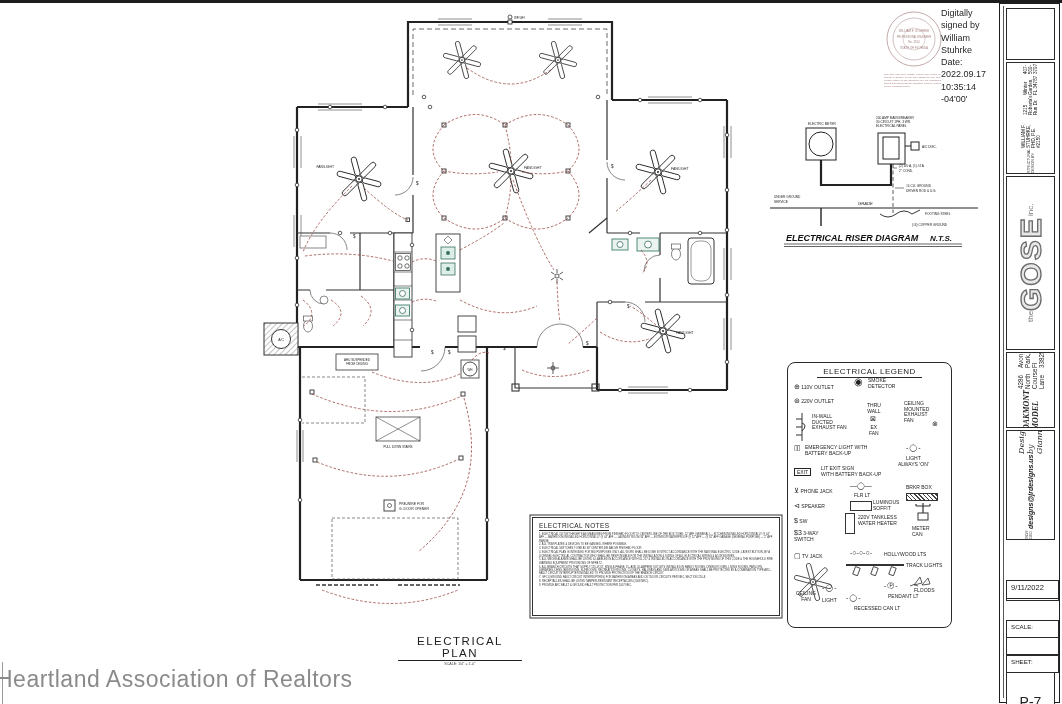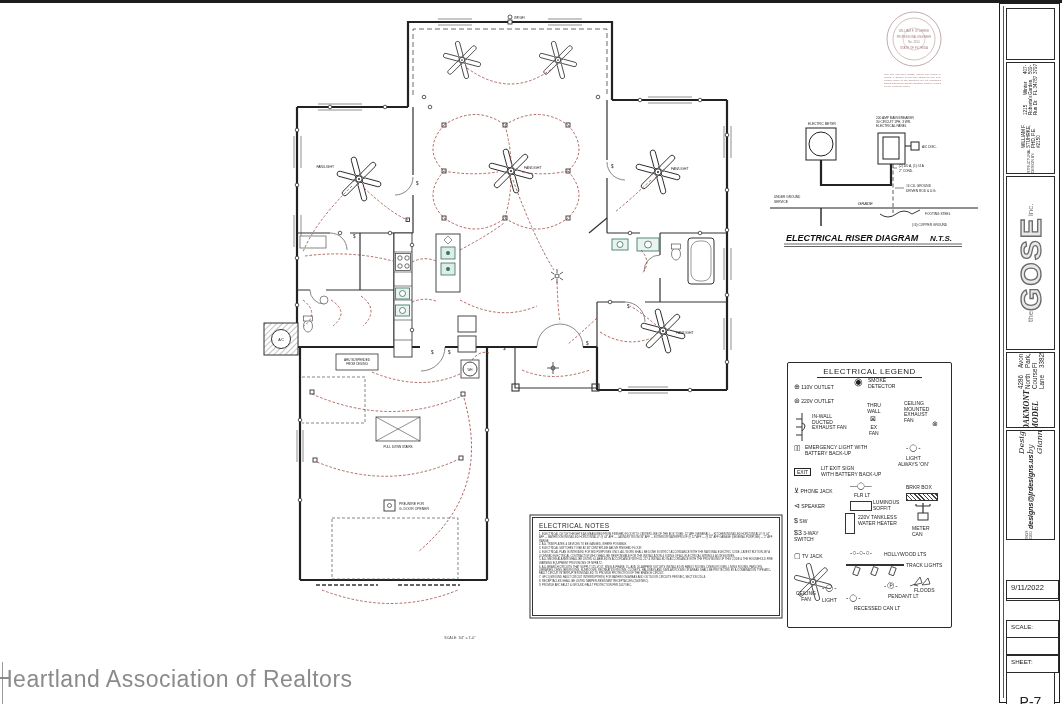--- a/index.html
+++ b/index.html
@@ -14,21 +14,21 @@
   .rsl4{font-size:4.2px;fill:#222;}
   
   #topline{left:0;top:0;width:1062px;height:3px;background:#1c1c1c;}
   
   #watermark{left:-4px;top:666px;font-size:23px;color:rgba(125,125,125,.9);letter-spacing:.5px;}
   #wmline{left:2px;top:662px;width:1px;height:42px;background:#9a9a9a;}
   
   #sigtext{left:941px;top:7px;width:60px;font-size:9px;line-height:12.3px;color:#262626;}
   #sigdisc{left:884px;top:73px;width:57px;font-size:2.4px;line-height:3px;color:#a07474;text-align:justify;}
   
-  #legend{left:787px;top:362px;width:163px;height:264px;border:1.3px solid #2a2a2a;border-radius:2px;background:#fff;}
+  #legend{left:787px;top:362px;width:163px;height:264px;border:1.3px solid #2a2a2a;border-radius:8px;background:#fff;}
   #legend .t{position:absolute;left:0;top:4px;width:100%;text-align:center;font-size:8px;letter-spacing:.5px;}
   #legend .t span{border-bottom:1px solid #2a2a2a;padding:0 6px 1px;}
   .li{position:absolute;font-size:5px;line-height:5.6px;color:#1e1e1e;white-space:pre-line;}
   .ig{font-size:7px;line-height:6px;}
   .tick::before{content:"-";margin-right:1px;} .tick::after{content:"-";margin-left:1px;}
   .exitbox{border:1px solid #222;padding:0 2px;font-size:5px;}
   .hatchbar{position:absolute;width:30px;height:6px;border:1px solid #333;
     background:repeating-linear-gradient(45deg,#444 0 1px,transparent 1px 3px);}
   .rectic{position:absolute;border:1px solid #333;background:#fff;}
   
@@ -471,32 +471,41 @@
       <div>4.  ELECTRICAL PLAN IS INTENDED FOR BID PURPOSES ONLY.  ALL WORK SHALL BE DONE IN STRICT ACCORDANCE WITH THE NATIONAL ELECTRIC CODE, LATEST EDITION, BY A LICENSED ELECTRICAL CONTRACTOR WHO SHALL BE RESPONSIBLE FOR THE INSTALLATION &amp; SIZING OF ALL ELECTRICAL WIRING &amp; ACCESSORIES.</div>
       <div>5.  ALL SMOKE ALARMS SHALL BE LISTED &amp; LABELED IN ACCORDANCE WITH UL 217 &amp; INSTALLED IN ACCORDANCE WITH THE PROVISIONS OF THIS CODE &amp; THE HOUSEHOLD FIRE WARNING EQUIPMENT PROVISIONS OF NFPA 72.</div>
       <div>6.  ALL BRANCH CIRCUITS THAT SUPPLY 125-VOLT, SINGLE-PHASE, 15- AND 20-AMPERE OUTLETS INSTALLED IN FAMILY ROOMS, DINING ROOMS, LIVING ROOMS, PARLORS, LIBRARIES, DENS, BEDROOMS, SUNROOMS, RECREATION ROOMS, CLOSETS, HALLWAYS AND SIMILAR ROOMS OR AREAS SHALL BE PROTECTED BY A COMBINATION TYPE ARC-FAULT CIRCUIT INTERRUPTER INSTALLED TO PROVIDE PROTECTION OF THE BRANCH CIRCUIT.</div>
       <div>7.  GFCI (GROUND FAULT CIRCUIT INTERRUPTERS) FOR BATHROOM AREAS AND OUTDOOR CIRCUITS PER NEC, SECTION 210-8.</div>
       <div>8.  RECEPTACLES SHALL BE LISTED TAMPER-RESISTANT RECEPTACLES (2008 NEC).</div>
       <div>9.  PROVIDE ARC FAULT &amp; GROUND FAULT PROTECTION PER 2007 NEC.</div>
     </div>
   </div>
 
   <div class="abs" id="plantitle">
+    <span class="big">ELECTRICAL PLAN</span>
     <div class="sc">SCALE: 1/4" = 1'-0"</div>
   </div>
 
   <svg class="abs" style="left:884px;top:6px" width="60" height="66">
     <circle cx="30" cy="33" r="27" stroke="#b49494" stroke-width="0.8" fill="none"></circle>
     <circle cx="30" cy="33" r="21" stroke="#b49494" stroke-width="0.6" fill="none"></circle>
     <circle cx="30" cy="33" r="11" stroke="#c4a4a4" stroke-width="0.5" fill="none"></circle>
     <text x="30" y="26" text-anchor="middle" font-size="3" fill="#a58080">WILLIAM F. STUHRKE</text>
     <text x="30" y="32" text-anchor="middle" font-size="2.6" fill="#a58080">PROFESSIONAL ENGINEER</text>
     <text x="30" y="37" text-anchor="middle" font-size="2.8" fill="#a58080">No. 2150</text>
     <text x="30" y="43" text-anchor="middle" font-size="3" fill="#a58080">STATE OF FLORIDA</text>
   </svg>
+  <div class="abs pre" id="sigtext">Digitally
+signed by
+William
+Stuhrke
+Date:
+2022.09.17
+10:35:14
+-04'00'</div>
   <div class="abs" id="sigdisc">This item has been digitally signed and sealed by William F. Stuhrke on the date adjacent to the seal. Printed copies of this document are not considered signed and sealed and the signature must be verified on any electronic copies.</div>
 
   <div class="abs" id="tbouter"></div>
   <div class="abs" id="tbinner"></div>
 
   <div class="tbbox" style="top:8px;height:50px"></div>
 
   <div class="tbbox" style="top:62px;height:110px">
     <div class="vtext">
       <span class="tb-h">STRUCTURAL DESIGN BY:</span>

